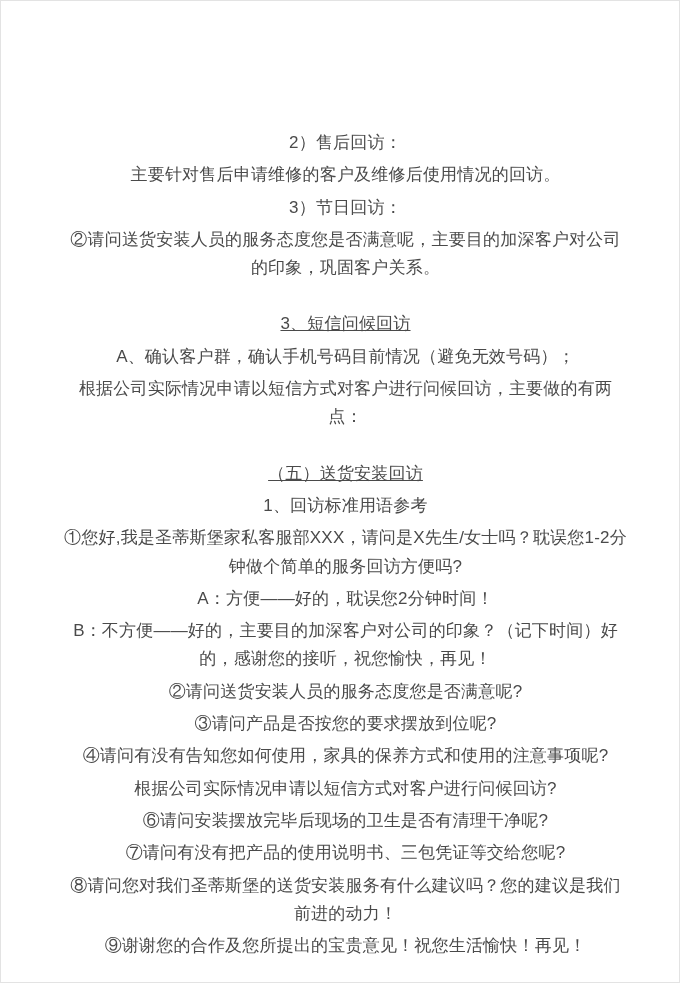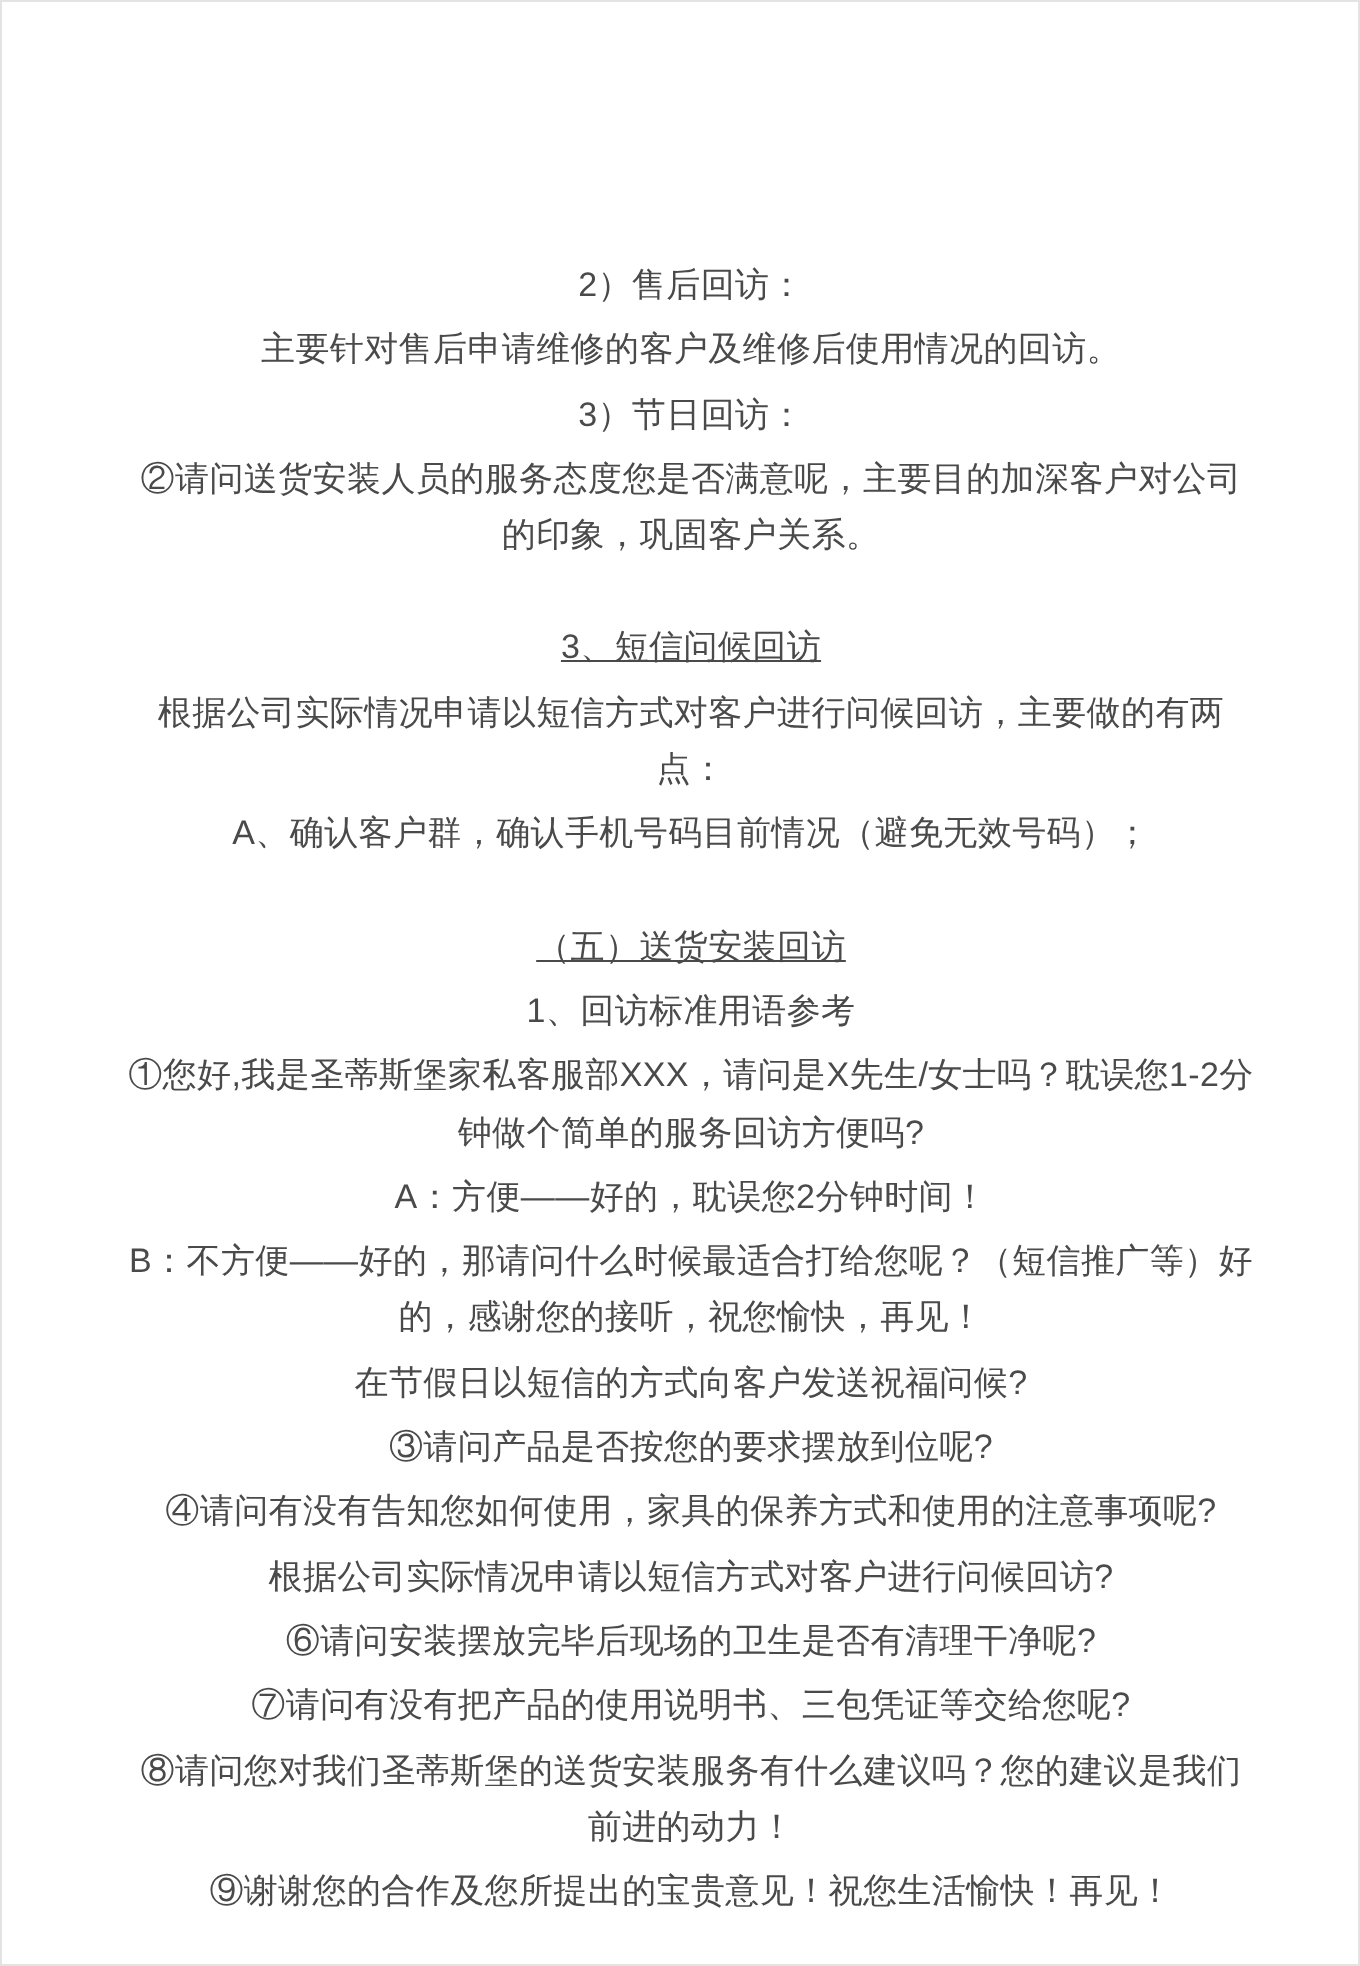--- a/index.html
+++ b/index.html
@@ -40,28 +40,28 @@
 </head>
 <body>
 
 <div class="page">
   <div class="content">
       <p>2）售后回访：</p>
       <p>主要针对售后申请维修的客户及维修后使用情况的回访。</p>
       <p>3）节日回访：</p>
       <p>②请问送货安装人员的服务态度您是否满意呢，主要目的加深客户对公司的印象，巩固客户关系。</p>
       <p class="gap">3、短信问候回访</p>
+      <p>A、确认客户群，确认手机号码目前情况（避免无效号码）；</p>
       <p>根据公司实际情况申请以短信方式对客户进行问候回访，主要做的有两点：</p>
-      <p>A、确认客户群，确认手机号码目前情况（避免无效号码）；</p>
       <p class="gap">（五）送货安装回访</p>
       <p>1、回访标准用语参考</p>
       <p>①您好,我是圣蒂斯堡家私客服部XXX，请问是X先生/女士吗？耽误您1-2分钟做个简单的服务回访方便吗?</p>
       <p>A：方便——好的，耽误您2分钟时间！</p>
-      <p>B：不方便——好的，那请问什么时候最适合打给您呢？（短信推广等）好的，感谢您的接听，祝您愉快，再见！</p>
-      <p>在节假日以短信的方式向客户发送祝福问候?</p>
+      <p>B：不方便——好的，主要目的加深客户对公司的印象？（记下时间）好的，感谢您的接听，祝您愉快，再见！</p>
+      <p>②请问送货安装人员的服务态度您是否满意呢?</p>
       <p>③请问产品是否按您的要求摆放到位呢?</p>
       <p>④请问有没有告知您如何使用，家具的保养方式和使用的注意事项呢?</p>
       <p>根据公司实际情况申请以短信方式对客户进行问候回访?</p>
       <p>⑥请问安装摆放完毕后现场的卫生是否有清理干净呢?</p>
       <p>⑦请问有没有把产品的使用说明书、三包凭证等交给您呢?</p>
       <p>⑧请问您对我们圣蒂斯堡的送货安装服务有什么建议吗？您的建议是我们前进的动力！</p>
       <p>⑨谢谢您的合作及您所提出的宝贵意见！祝您生活愉快！再见！</p>
     </div>
 </div>
 

